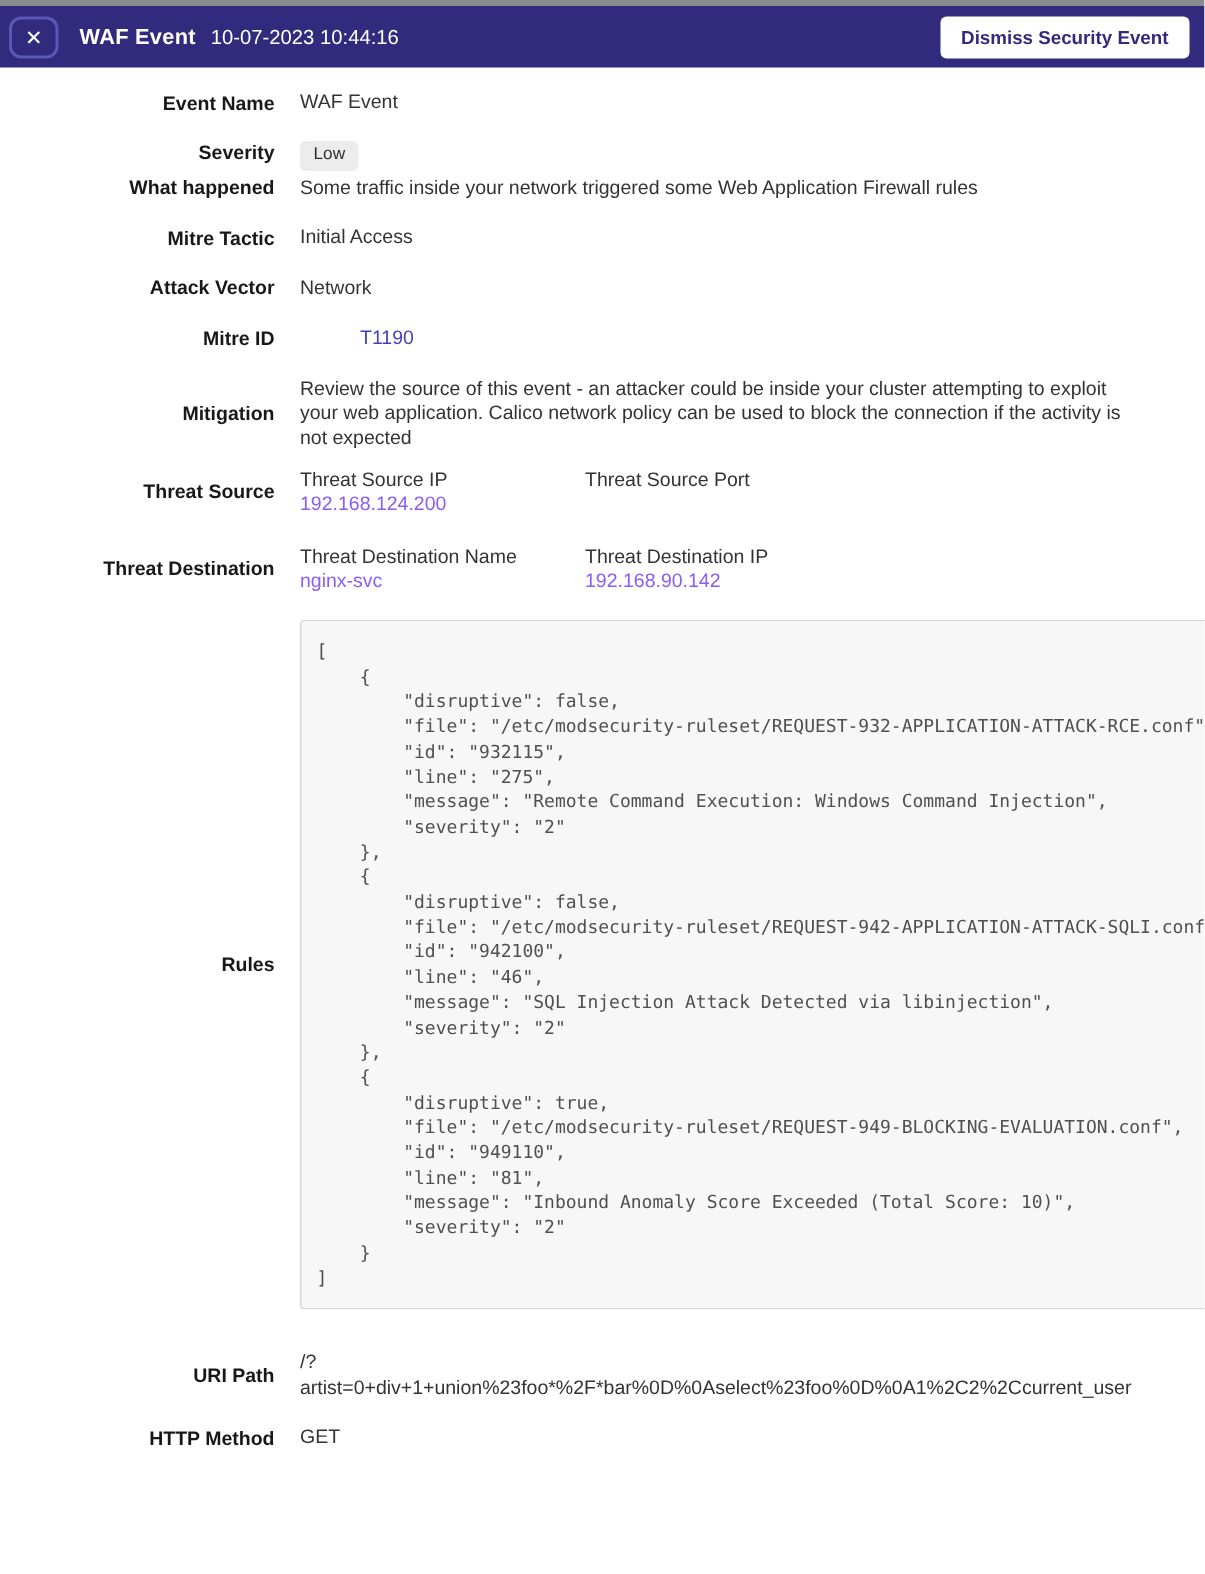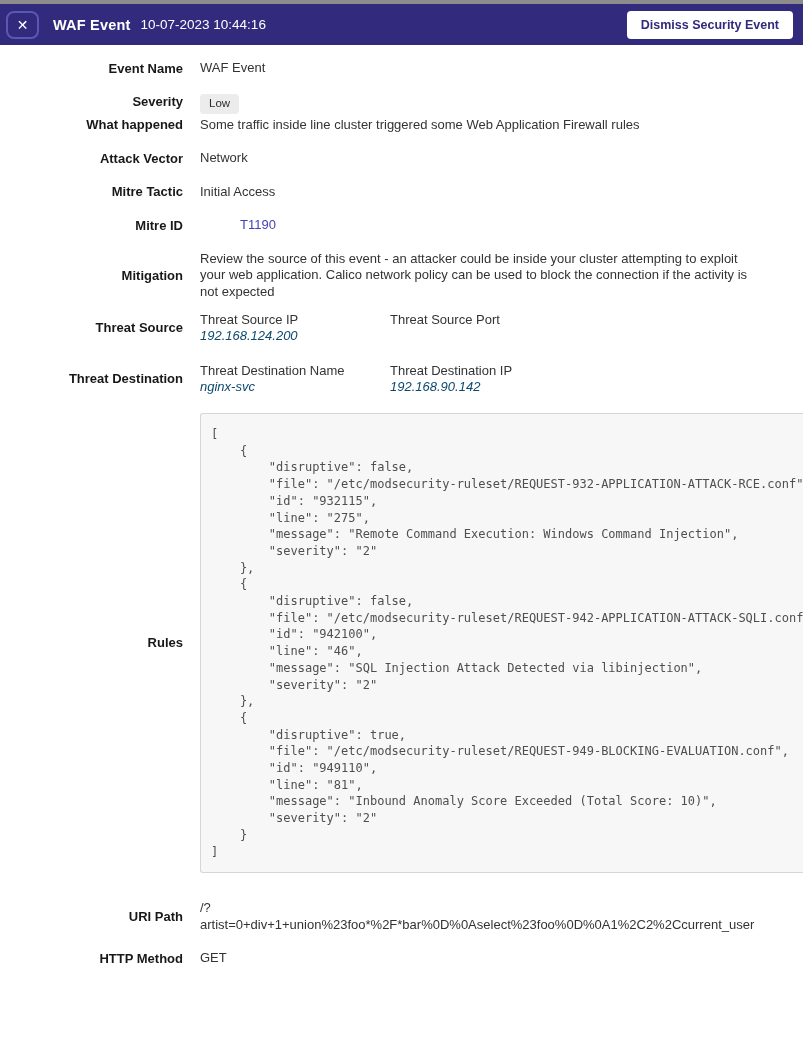--- a/index.html
+++ b/index.html
@@ -108,21 +108,21 @@
   a.mitre-link {
     color: #4640b4;
     text-decoration: none;
     margin-left: 40px;
   }
   .cols { display: flex; }
   .col-name { width: 190px; flex: 0 0 190px; }
   .col-ip   { width: 170px; flex: 0 0 170px; }
   .col-port { flex: 1; }
   .col-header { font-size: 13px; color: #333336; line-height: 15px; margin-bottom: 1px; }
-  .col-value  { font-size: 13px; color: #0c4a6e; line-height: 15px; font-style: italic; }
+  .col-value  { font-size: 13px; color: #8b5cf6; line-height: 15px; }
   .rules-value { padding-right: 0; }
   .code-block {
     font-family: "DejaVu Sans Mono", "Liberation Mono", monospace;
     font-size: 12px;
     line-height: 16.7px;
     color: #4f4f4f;
     background: #f7f7f8;
     border: 1px solid #d6d6d6;
     border-right: none;
     border-radius: 3px 0 0 3px;
@@ -156,31 +156,31 @@
 
   <div class="row row-severity">
     <div class="label">Severity</div>
     <div class="value">
       <span class="severity-badge">Low</span>
     </div>
   </div>
 
   <div class="row row-what-happened">
     <div class="label">What happened</div>
-    <div class="value">Some traffic inside line cluster triggered some Web Application Firewall rules</div>
+    <div class="value">Some traffic inside your network triggered some Web Application Firewall rules</div>
+  </div>
+
+  <div class="row row-mitre-tactic">
+    <div class="label">Mitre Tactic</div>
+    <div class="value">Initial Access</div>
   </div>
 
   <div class="row row-attack-vector">
     <div class="label">Attack Vector</div>
     <div class="value">Network</div>
-  </div>
-
-  <div class="row row-mitre-tactic">
-    <div class="label">Mitre Tactic</div>
-    <div class="value">Initial Access</div>
   </div>
 
   <div class="row row-mitre-id">
     <div class="label">Mitre ID</div>
     <div class="value">
       <a href="#" class="mitre-link">T1190</a>
     </div>
   </div>
 
   <div class="row row-mitigation">

